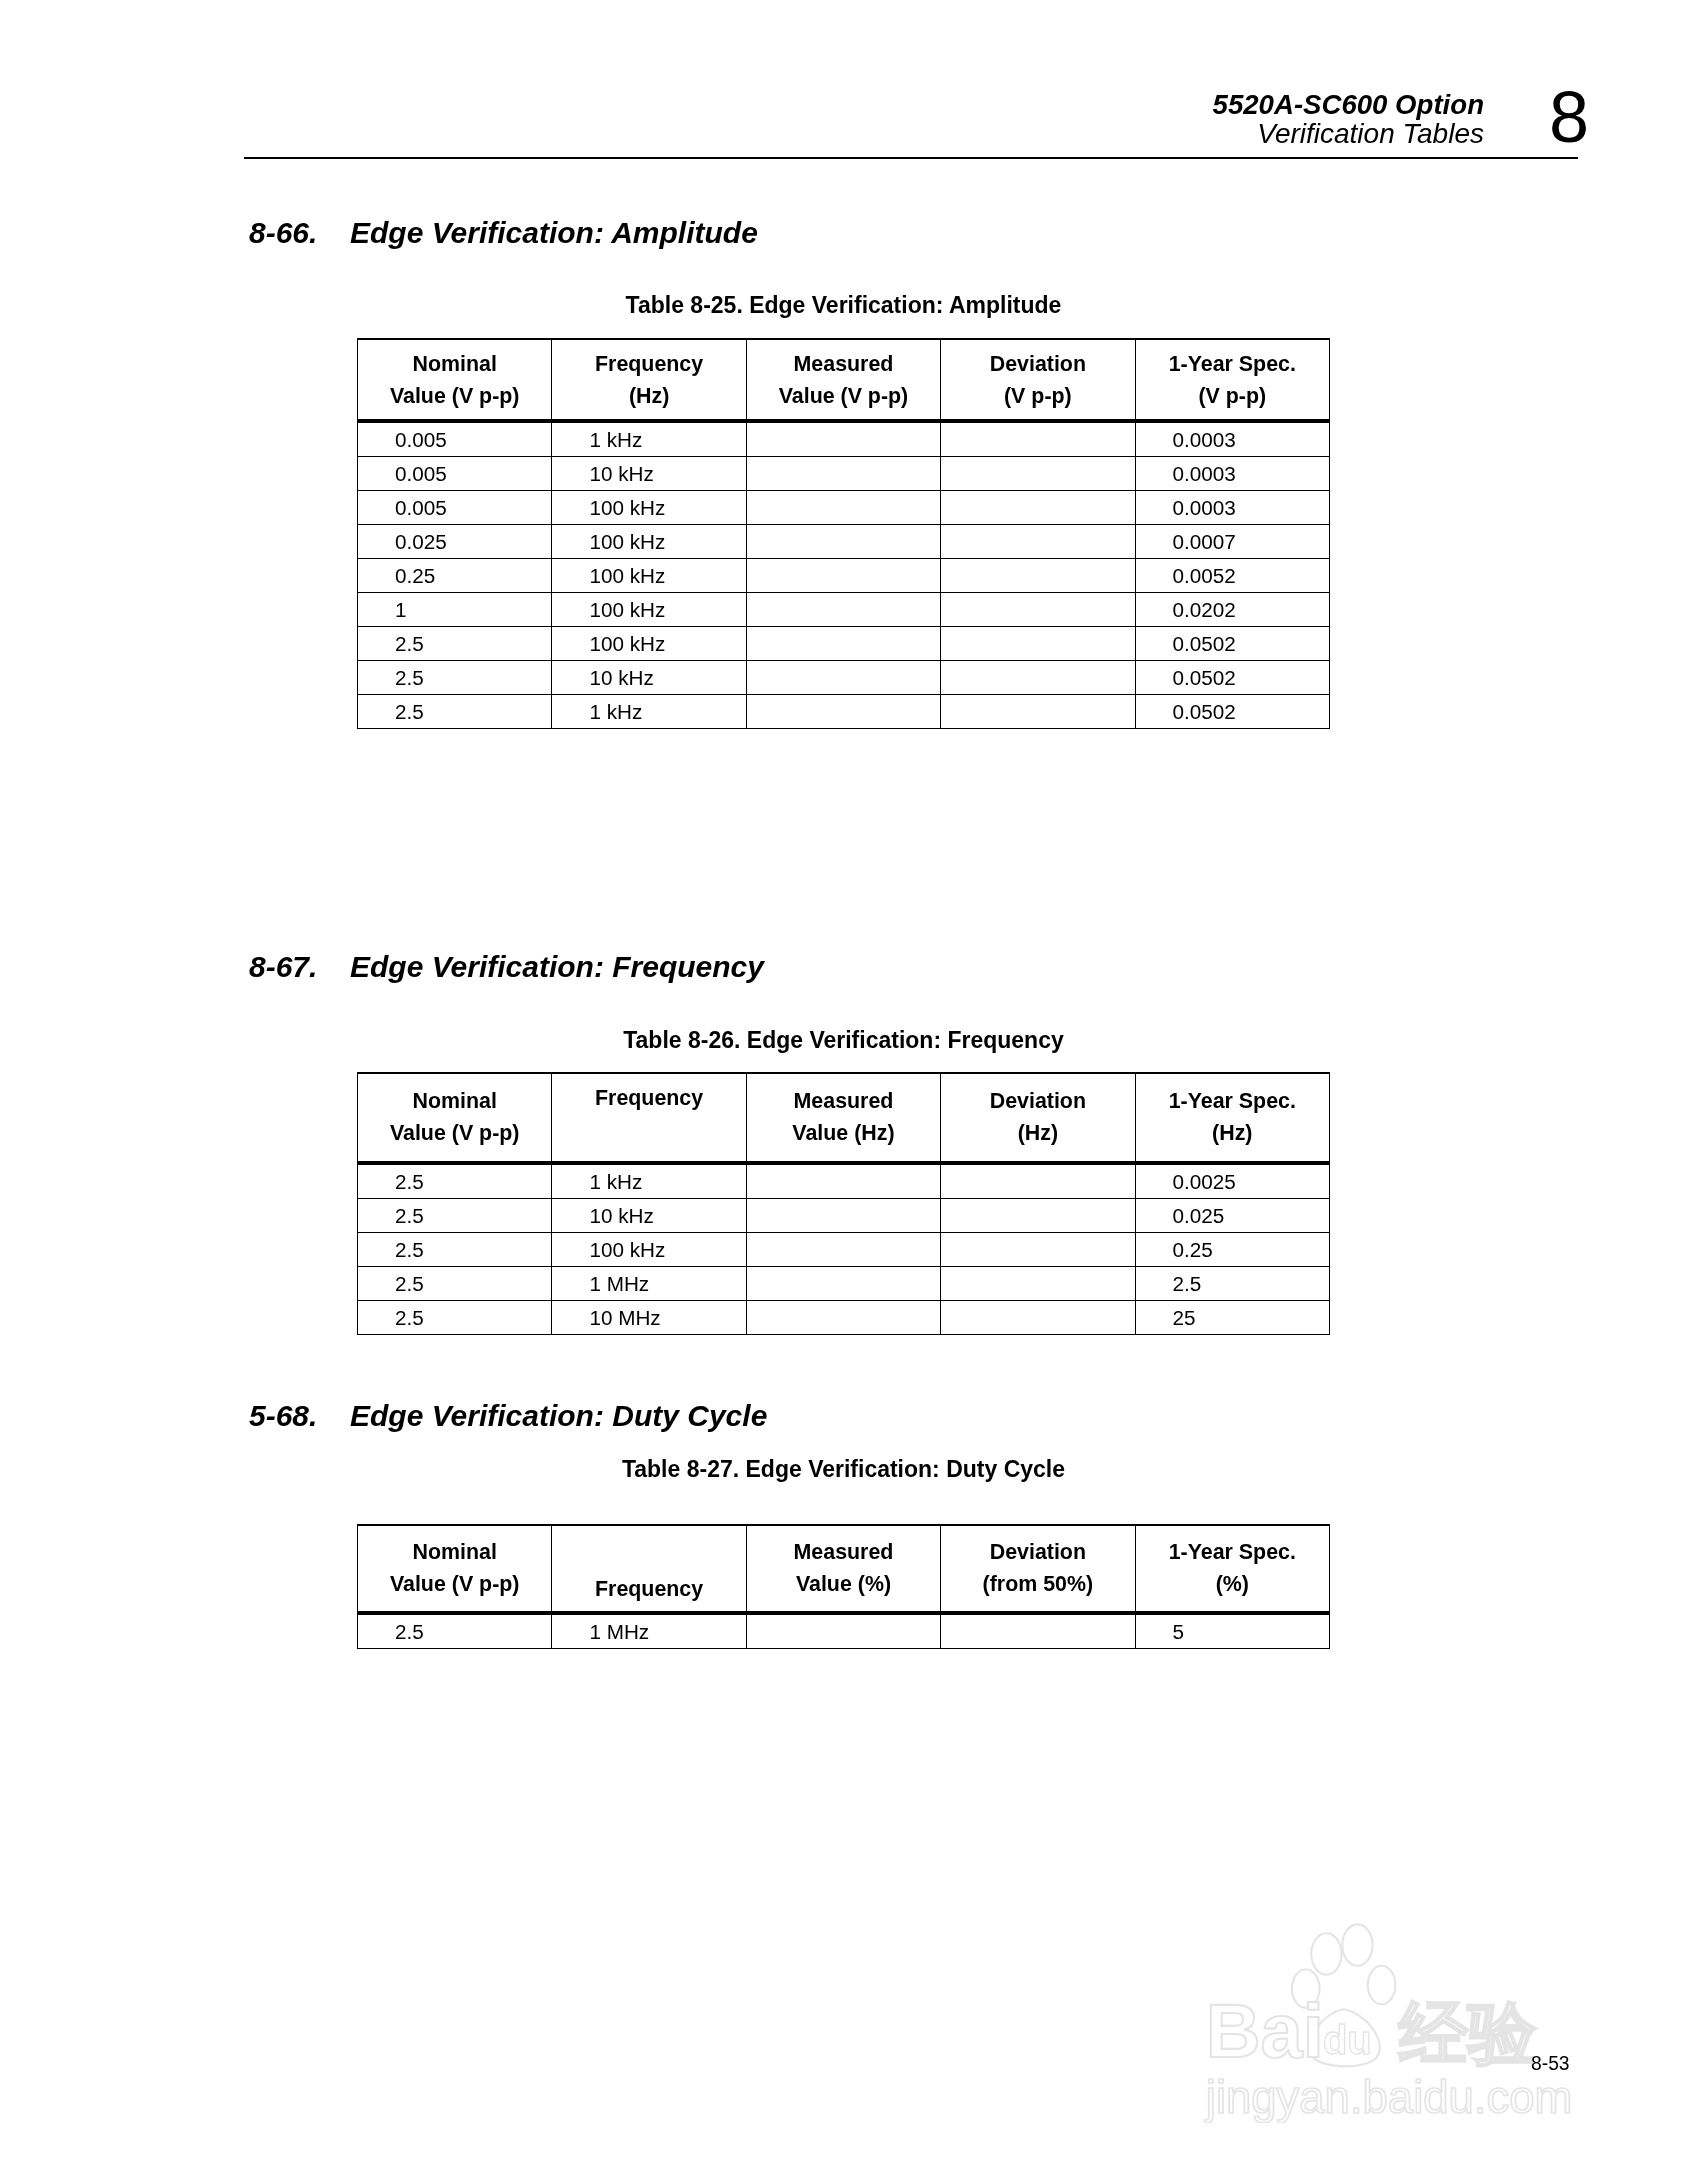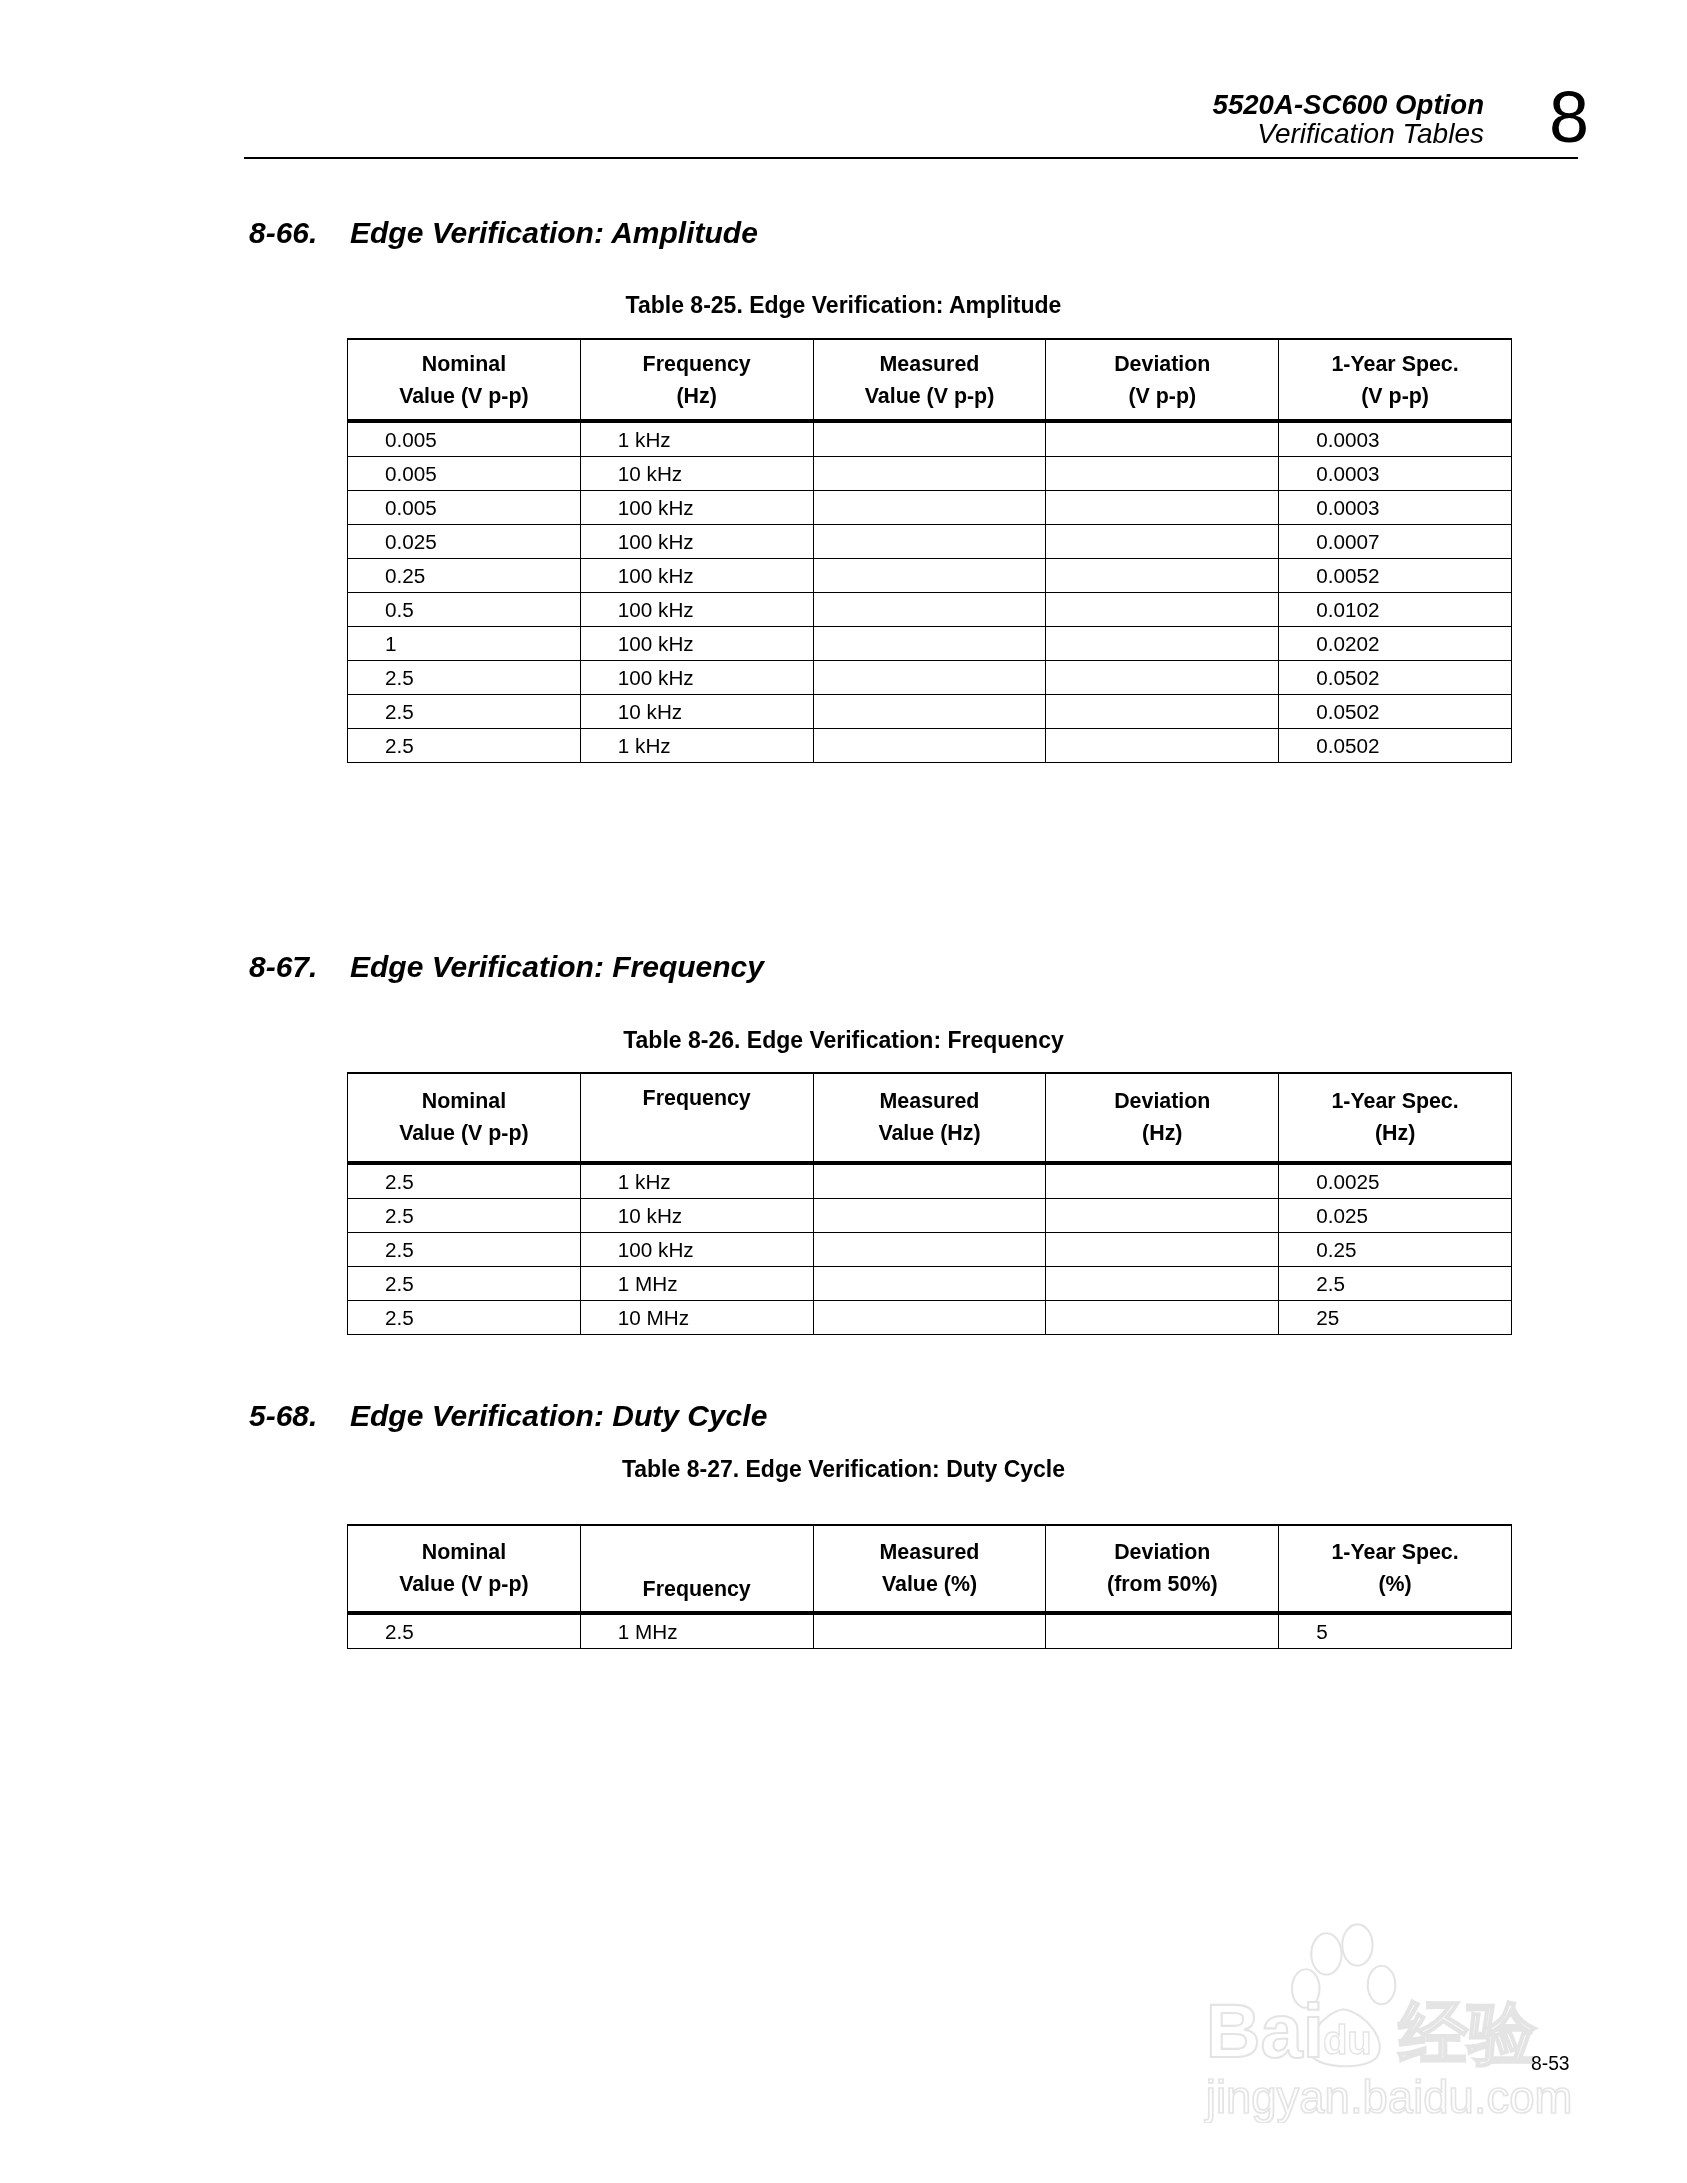--- a/index.html
+++ b/index.html
@@ -13,21 +13,21 @@
   .hdr-chapter { left: 1549px; top: 76px; font-size: 72px; line-height: 83px; font-weight: normal; }
   .hdr-rule { left: 244px; top: 157px; width: 1334px; height: 2.1px; background: #000; }
 
   .sec-heading { left: 249px; font-size: 30px; font-weight: bold; font-style: italic;
                  line-height: 34px; white-space: nowrap; }
   .sec-heading .num { display: inline-block; width: 101px; }
 
   .caption { left: 357px; width: 973px; text-align: center; font-size: 23px; font-weight: bold;
              line-height: 27.6px; white-space: nowrap; }
 
-  table.vt { position: absolute; left: 347px; width: 1165px; border-collapse: collapse;
+  table.vt { position: absolute; left: 357px; width: 973px; border-collapse: collapse;
              table-layout: fixed; }
   table.vt col { width: 194px; }
   table.vt th { font-weight: bold; font-size: 21.4px; line-height: 32px; text-align: center;
                 border-left: 1.4px solid #000; border-right: 1.4px solid #000;
                 border-top: 2.8px solid #000; border-bottom: 4.1px solid #000;
                 padding: 0 4.1px; height: 79px; }
   table.vt th.va-mid { vertical-align: middle; }
   table.vt th.va-top { vertical-align: top; padding-top: 7.6px; }
   table.vt th.va-bot { vertical-align: bottom; padding-bottom: 5.5px; }
   table.vt td { font-size: 20.7px; line-height: 33px; height: 33px; padding: 0 0 0 37px;
@@ -94,27 +94,20 @@
         <td></td>
         <td></td>
         <td>0.0007</td>
       </tr>
       <tr>
         <td>0.25</td>
         <td>100 kHz</td>
         <td></td>
         <td></td>
         <td>0.0052</td>
-      </tr>
-      <tr>
-        <td>0.5</td>
-        <td>100 kHz</td>
-        <td></td>
-        <td></td>
-        <td>0.0102</td>
       </tr>
       <tr>
         <td>1</td>
         <td>100 kHz</td>
         <td></td>
         <td></td>
         <td>0.0202</td>
       </tr>
       <tr>
         <td>2.5</td>

